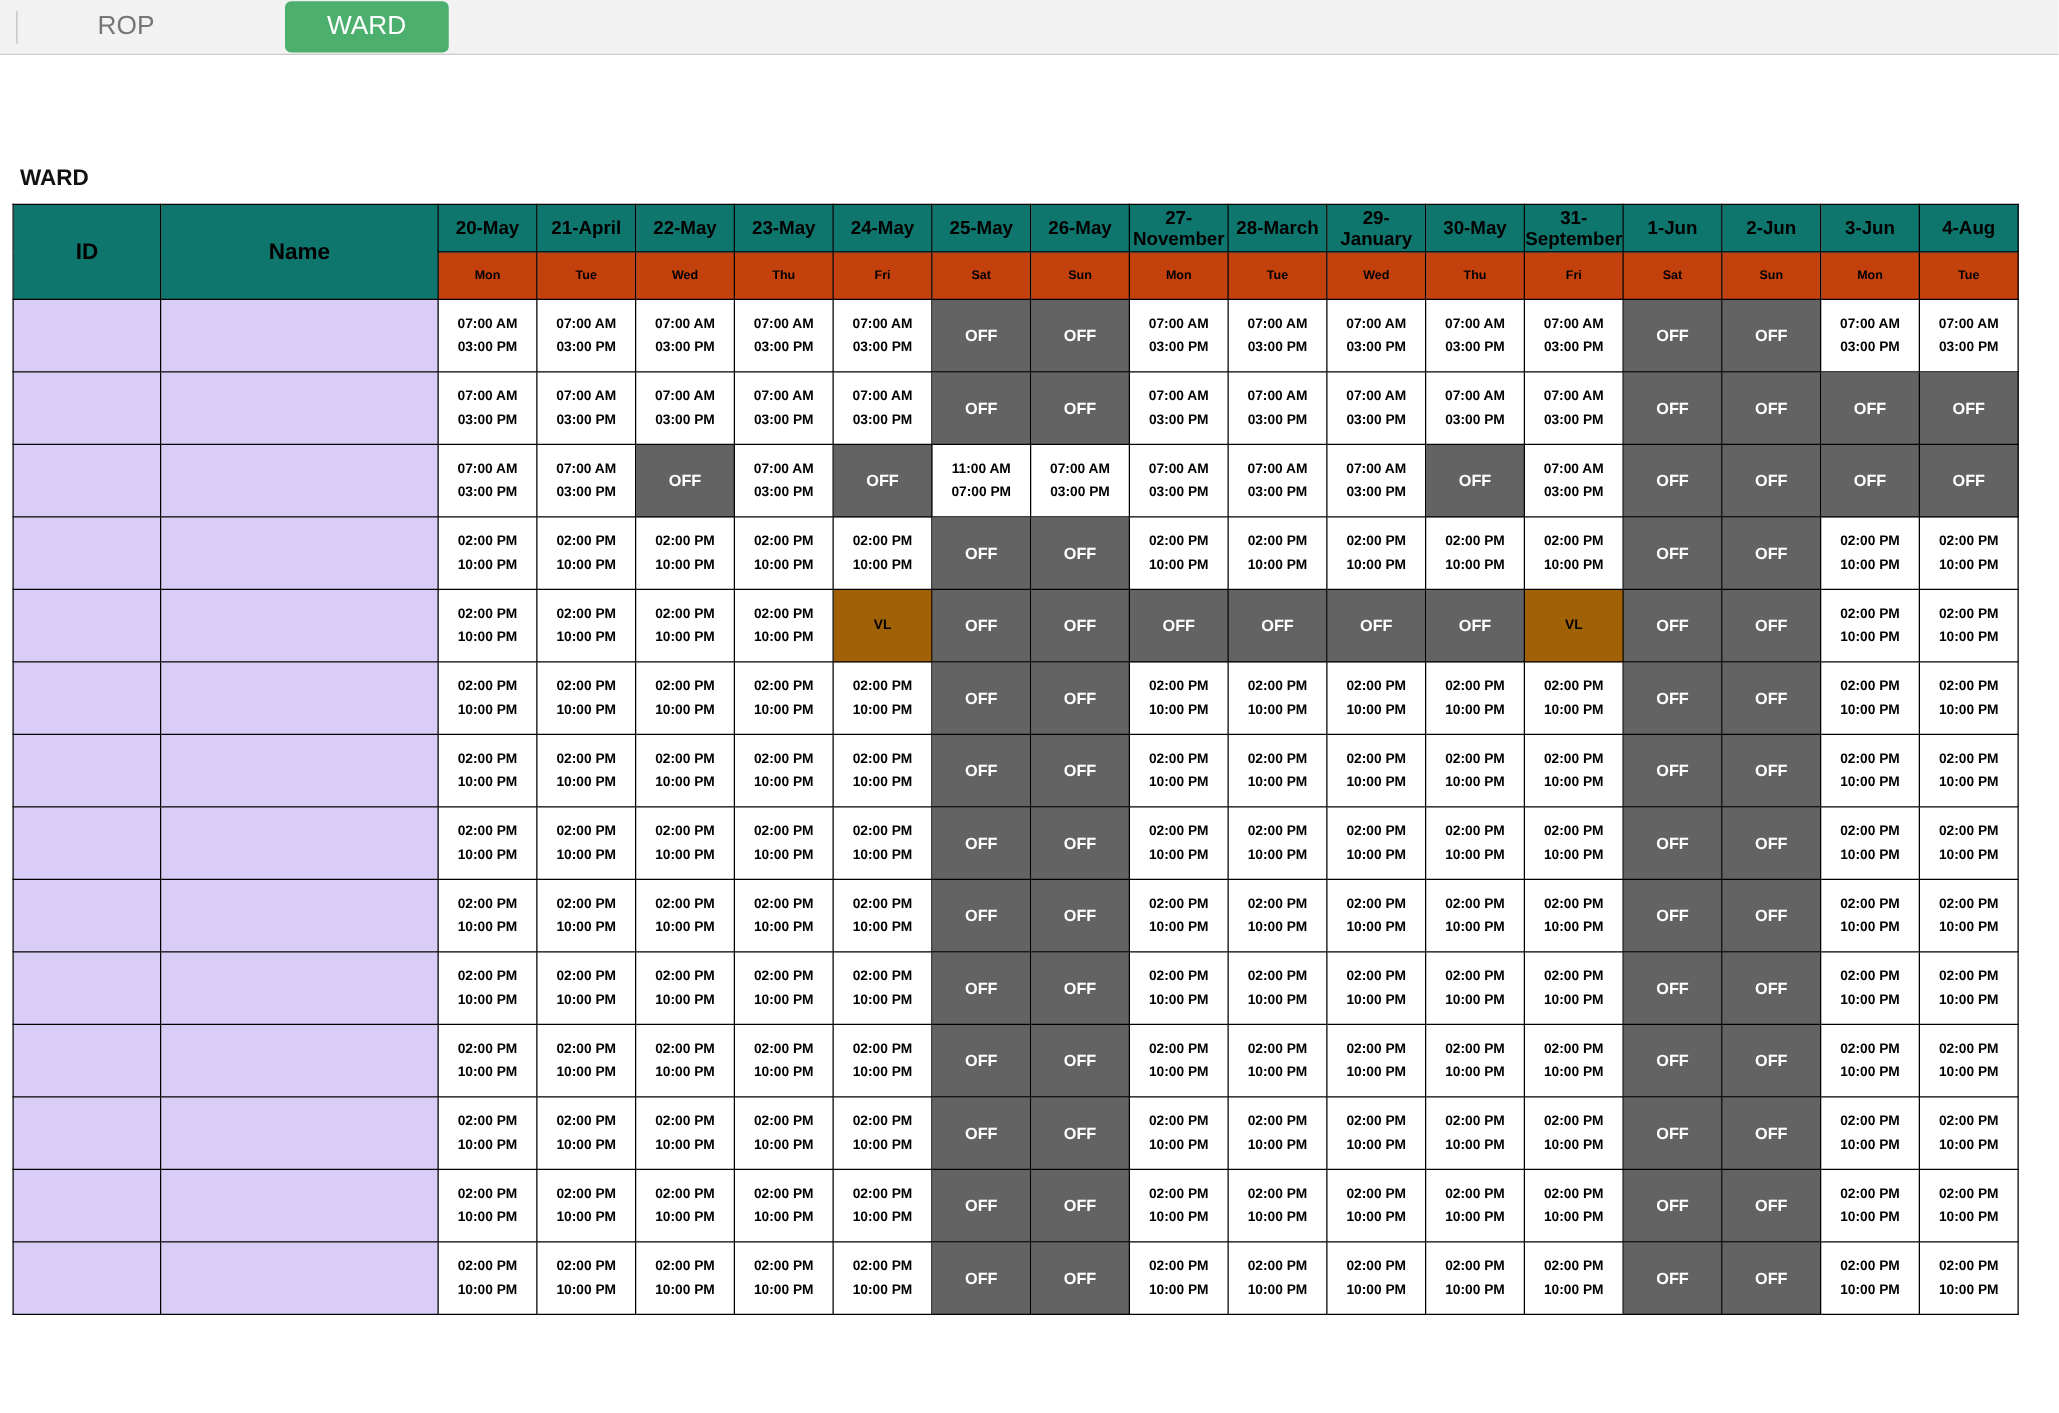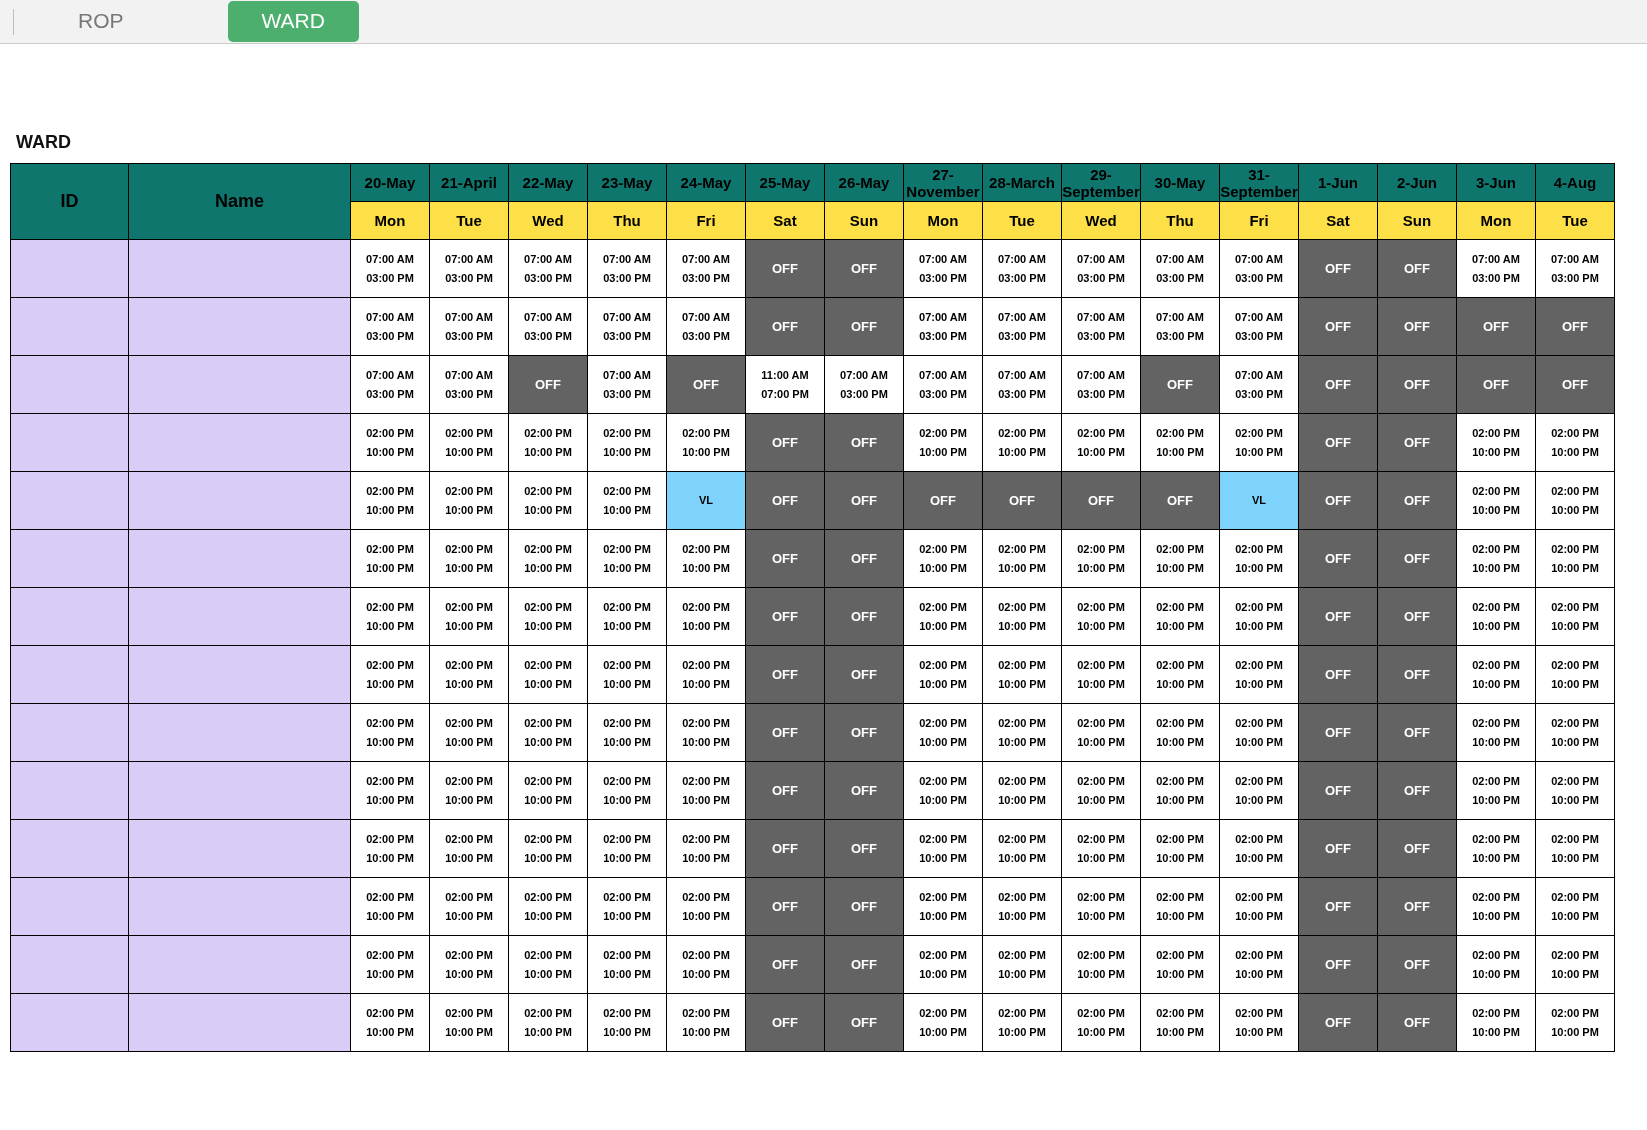--- a/index.html
+++ b/index.html
@@ -81,45 +81,45 @@
     height: 76px;
     background: #0f766e;
   }
   th.hdr-date {
     font-size: 15px;
     font-weight: bold;
     height: 38px;
     background: #0f766e;
   }
   th.hdr-dow {
-    font-size: 15px;
+    font-size: 10px;
     font-weight: bold;
     height: 38px;
-    background: #fde047;
+    background: #c2410c;
   }
 
   td.namecell {
     background: #d9cdf7;
     border: 1px solid #000000;
   }
   td.shift {
     height: 58px;
     background: #ffffff;
     color: #000000;
     font-weight: bold;
     font-size: 11px;
     line-height: 1.65;
   }
   td.shift.off {
     background: #636363;
     color: #ffffff;
     font-size: 13px;
   }
   td.shift.vl {
-    background: #7dd3fc;
+    background: #a16207;
     color: #000000;
     font-size: 11px;
   }
   .shift-line { display: block; }
 </style>
 </head>
 <body>
 
 <div class="tabbar">
   <div class="tab-divider"></div>
@@ -158,21 +158,21 @@
         <th class="hdr-name" rowspan="2">Name</th>
       <th class="hdr-date">20-May</th>
           <th class="hdr-date">21-April</th>
           <th class="hdr-date">22-May</th>
           <th class="hdr-date">23-May</th>
           <th class="hdr-date">24-May</th>
           <th class="hdr-date">25-May</th>
           <th class="hdr-date">26-May</th>
           <th class="hdr-date">27-November</th>
           <th class="hdr-date">28-March</th>
-          <th class="hdr-date">29-September</th>
+          <th class="hdr-date">29-January</th>
           <th class="hdr-date">30-May</th>
           <th class="hdr-date">31-September</th>
           <th class="hdr-date">1-Jun</th>
           <th class="hdr-date">2-Jun</th>
           <th class="hdr-date">3-Jun</th>
           <th class="hdr-date">4-Aug</th>
         </tr>
       <tr>
           <th class="hdr-dow">Mon</th>
           <th class="hdr-dow">Tue</th>

